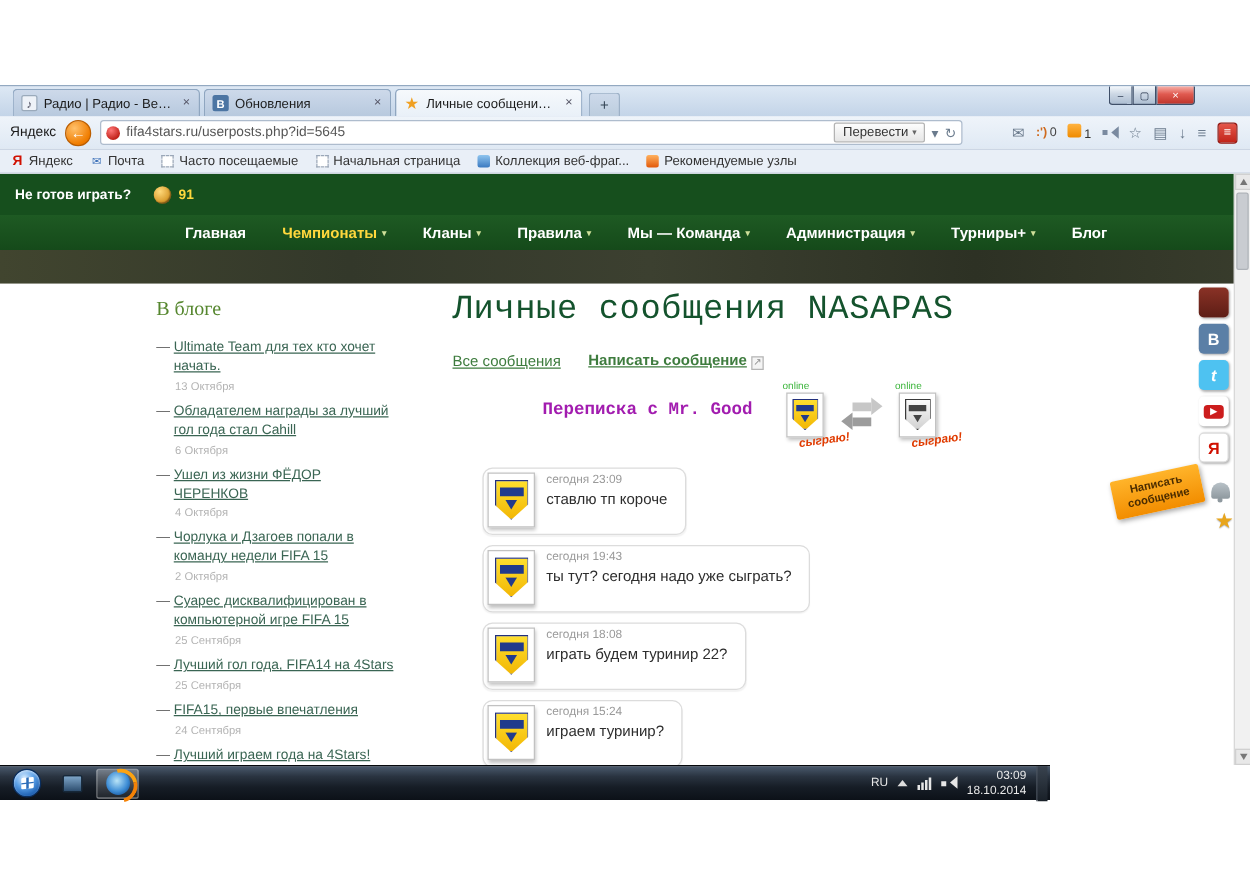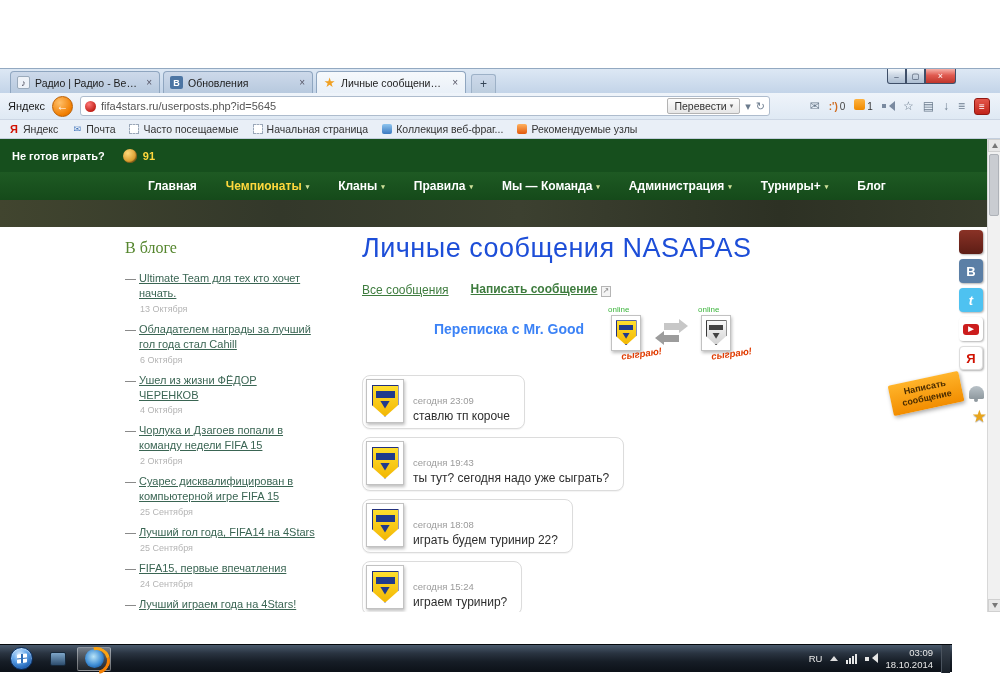--- a/index.html
+++ b/index.html
@@ -106,49 +106,49 @@
   
   .blog{position:absolute;left:125px;top:12px;width:192px;}
   .blog-title{font-family:"Liberation Serif",serif;font-size:16px;color:#55862e;margin-bottom:14px;}
   .post{position:relative;padding-left:14px;margin-bottom:7px;font-size:11px;line-height:1.35;}
   .dash{position:absolute;left:0;top:0;color:#666;}
   .post-link{color:#3a6553;text-decoration:underline;cursor:pointer;}
   .post-date{margin:2px 0 0 1px;font-size:9px;color:#b4b4b4;}
 
   
   .main{position:absolute;left:362px;top:6px;width:440px;}
-  .page-title{font-family:Liberation Sans, sans-serif;font-weight:400;font-size:27px;
-    color:#1d4ed8;letter-spacing:.5px;}
+  .page-title{font-family:Liberation Mono, monospace;font-weight:400;font-size:27px;
+    color:#14532d;letter-spacing:.5px;}
   .links-row{display:flex;align-items:flex-end;gap:22px;margin-top:18px;font-size:12px;}
   .green-link{color:#3e7c3e;text-decoration:underline;cursor:pointer;}
   .green-link.bold{font-weight:bold;}
   .ext-ico{display:inline-block;font-size:8px;color:#8a8a8a;border:1px solid #b5b5b5;
     padding:0 1px;margin-left:3px;line-height:1.1;background:#f4f4f4;}
   .convo-row{display:flex;align-items:flex-start;margin-top:8px;}
-  .convo-title{font-family:Liberation Sans, sans-serif;font-weight:bold;font-size:14px;
-    color:#3b82f6;margin:16px 24px 0 72px;white-space:nowrap;}
+  .convo-title{font-family:Liberation Mono, monospace;font-weight:bold;font-size:14px;
+    color:#a21caf;margin:16px 24px 0 72px;white-space:nowrap;}
   .buddy{position:relative;width:46px;height:54px;flex:0 0 auto;}
   .online-label{position:absolute;top:0;left:0;font-size:8px;color:#3cb53c;}
   .buddy .avatar-box{position:absolute;top:10px;left:3px;}
   .play-label{position:absolute;bottom:0;right:-8px;font-size:9.5px;color:#e03b00;
     font-style:italic;font-weight:bold;transform:rotate(-8deg);white-space:nowrap;}
   .buddy.gray .crest{filter:grayscale(1) brightness(1.15);}
   .swap-arrows{width:36px;display:flex;flex-direction:column;gap:5px;align-items:center;
     padding-top:18px;margin:0 4px;}
   .fat-arrow{position:relative;width:15px;height:7px;background:#c7c7c7;margin-right:9px;}
   .fat-arrow::after{content:"";position:absolute;right:-9px;top:-3.5px;
     border:7px solid transparent;border-left:9px solid #c7c7c7;border-right:none;}
   .fat-arrow.left{transform:rotate(180deg);background:#9c9c9c;}
   .fat-arrow.left::after{border-left-color:#9c9c9c;}
   .avatar-box{width:38px;height:44px;background:#fff;border:1px solid #c2c2c2;
     box-shadow:1px 2px 3px rgba(0,0,0,.25);display:flex;align-items:center;justify-content:center;}
   .avatar-box.small{width:30px;height:36px;}
   .msg-list{margin-top:16px;display:flex;flex-direction:column;gap:8px;}
-  .msg-card{display:flex;align-items:flex-end;gap:9px;border:1px solid #dcdcdc;border-radius:8px;
-    background:#fff;padding:3px 14px 5px 3px;width:max-content;box-shadow:0 1px 1px rgba(0,0,0,.05);}
+  .msg-card{display:flex;align-items:flex-start;gap:9px;border:1px solid #dcdcdc;border-radius:8px;
+    background:#fff;padding:3px 14px 5px 3px;width:max-content;box-shadow:0 1px 1px rgba(0,0,0,.05);margin-left:24px;}
   .msg-time{font-size:9.5px;color:#9a9a9a;}
   .msg-text{font-size:12px;color:#2d2d2d;margin-top:3px;}
 
   
   .social-rail{position:absolute;right:17px;top:162px;display:flex;flex-direction:column;
     gap:5px;z-index:6;}
   .soc{width:24px;height:24px;border-radius:4px;display:flex;align-items:center;
     justify-content:center;font-size:13px;font-weight:bold;color:#fff;cursor:pointer;
     box-shadow:1px 1px 2px rgba(0,0,0,.3);}
   .soc-hat{background:linear-gradient(#8a3226,#5d1d15);}
@@ -175,21 +175,21 @@
   .sb-btn{position:absolute;left:0;width:13px;height:13px;background:#e8e8e8;
     border:1px solid #d0d0d0;display:flex;align-items:center;justify-content:center;}
   .sb-up{top:0;}
   .sb-down{bottom:0;}
   .tri-up{width:0;height:0;border:3.5px solid transparent;border-bottom:5px solid #777;margin-top:-3px;}
   .tri-down{width:0;height:0;border:3.5px solid transparent;border-top:5px solid #777;margin-bottom:-3px;}
   .sb-thumb{position:absolute;left:1px;top:15px;width:10px;height:62px;background:#c9ccd1;
     border:1px solid #aeb2b8;border-radius:2px;}
 
   
-  .taskbar{position:absolute;left:0;top:576px;width:952px;height:28px;
+  .taskbar{position:absolute;left:0;top:544px;width:840px;height:28px;
     background:linear-gradient(#4a5a6d,#2a3441 30%,#161d26 62%,#0c1118);
     border-top:1px solid #05080c;display:flex;align-items:center;z-index:9;}
   .orb{width:23px;height:23px;border-radius:50%;margin:0 7px 0 10px;flex:0 0 auto;cursor:pointer;
     background:radial-gradient(circle at 40% 30%,#d6ebff,#5aa0e8 40%,#1d5fb0 75%,#0b3d7e);
     border:1px solid #0a2d5c;box-shadow:inset 0 1px 2px rgba(255,255,255,.7);
     display:flex;align-items:center;justify-content:center;}
   .orbflag{width:10px;height:9px;background:#fff;border-radius:1px;position:relative;
     transform:skewY(-6deg);}
   .orbflag::before{content:"";position:absolute;top:42%;left:0;right:0;height:16%;background:#2b6cb8;}
   .orbflag::after{content:"";position:absolute;left:44%;top:0;bottom:0;width:12%;background:#2b6cb8;}

